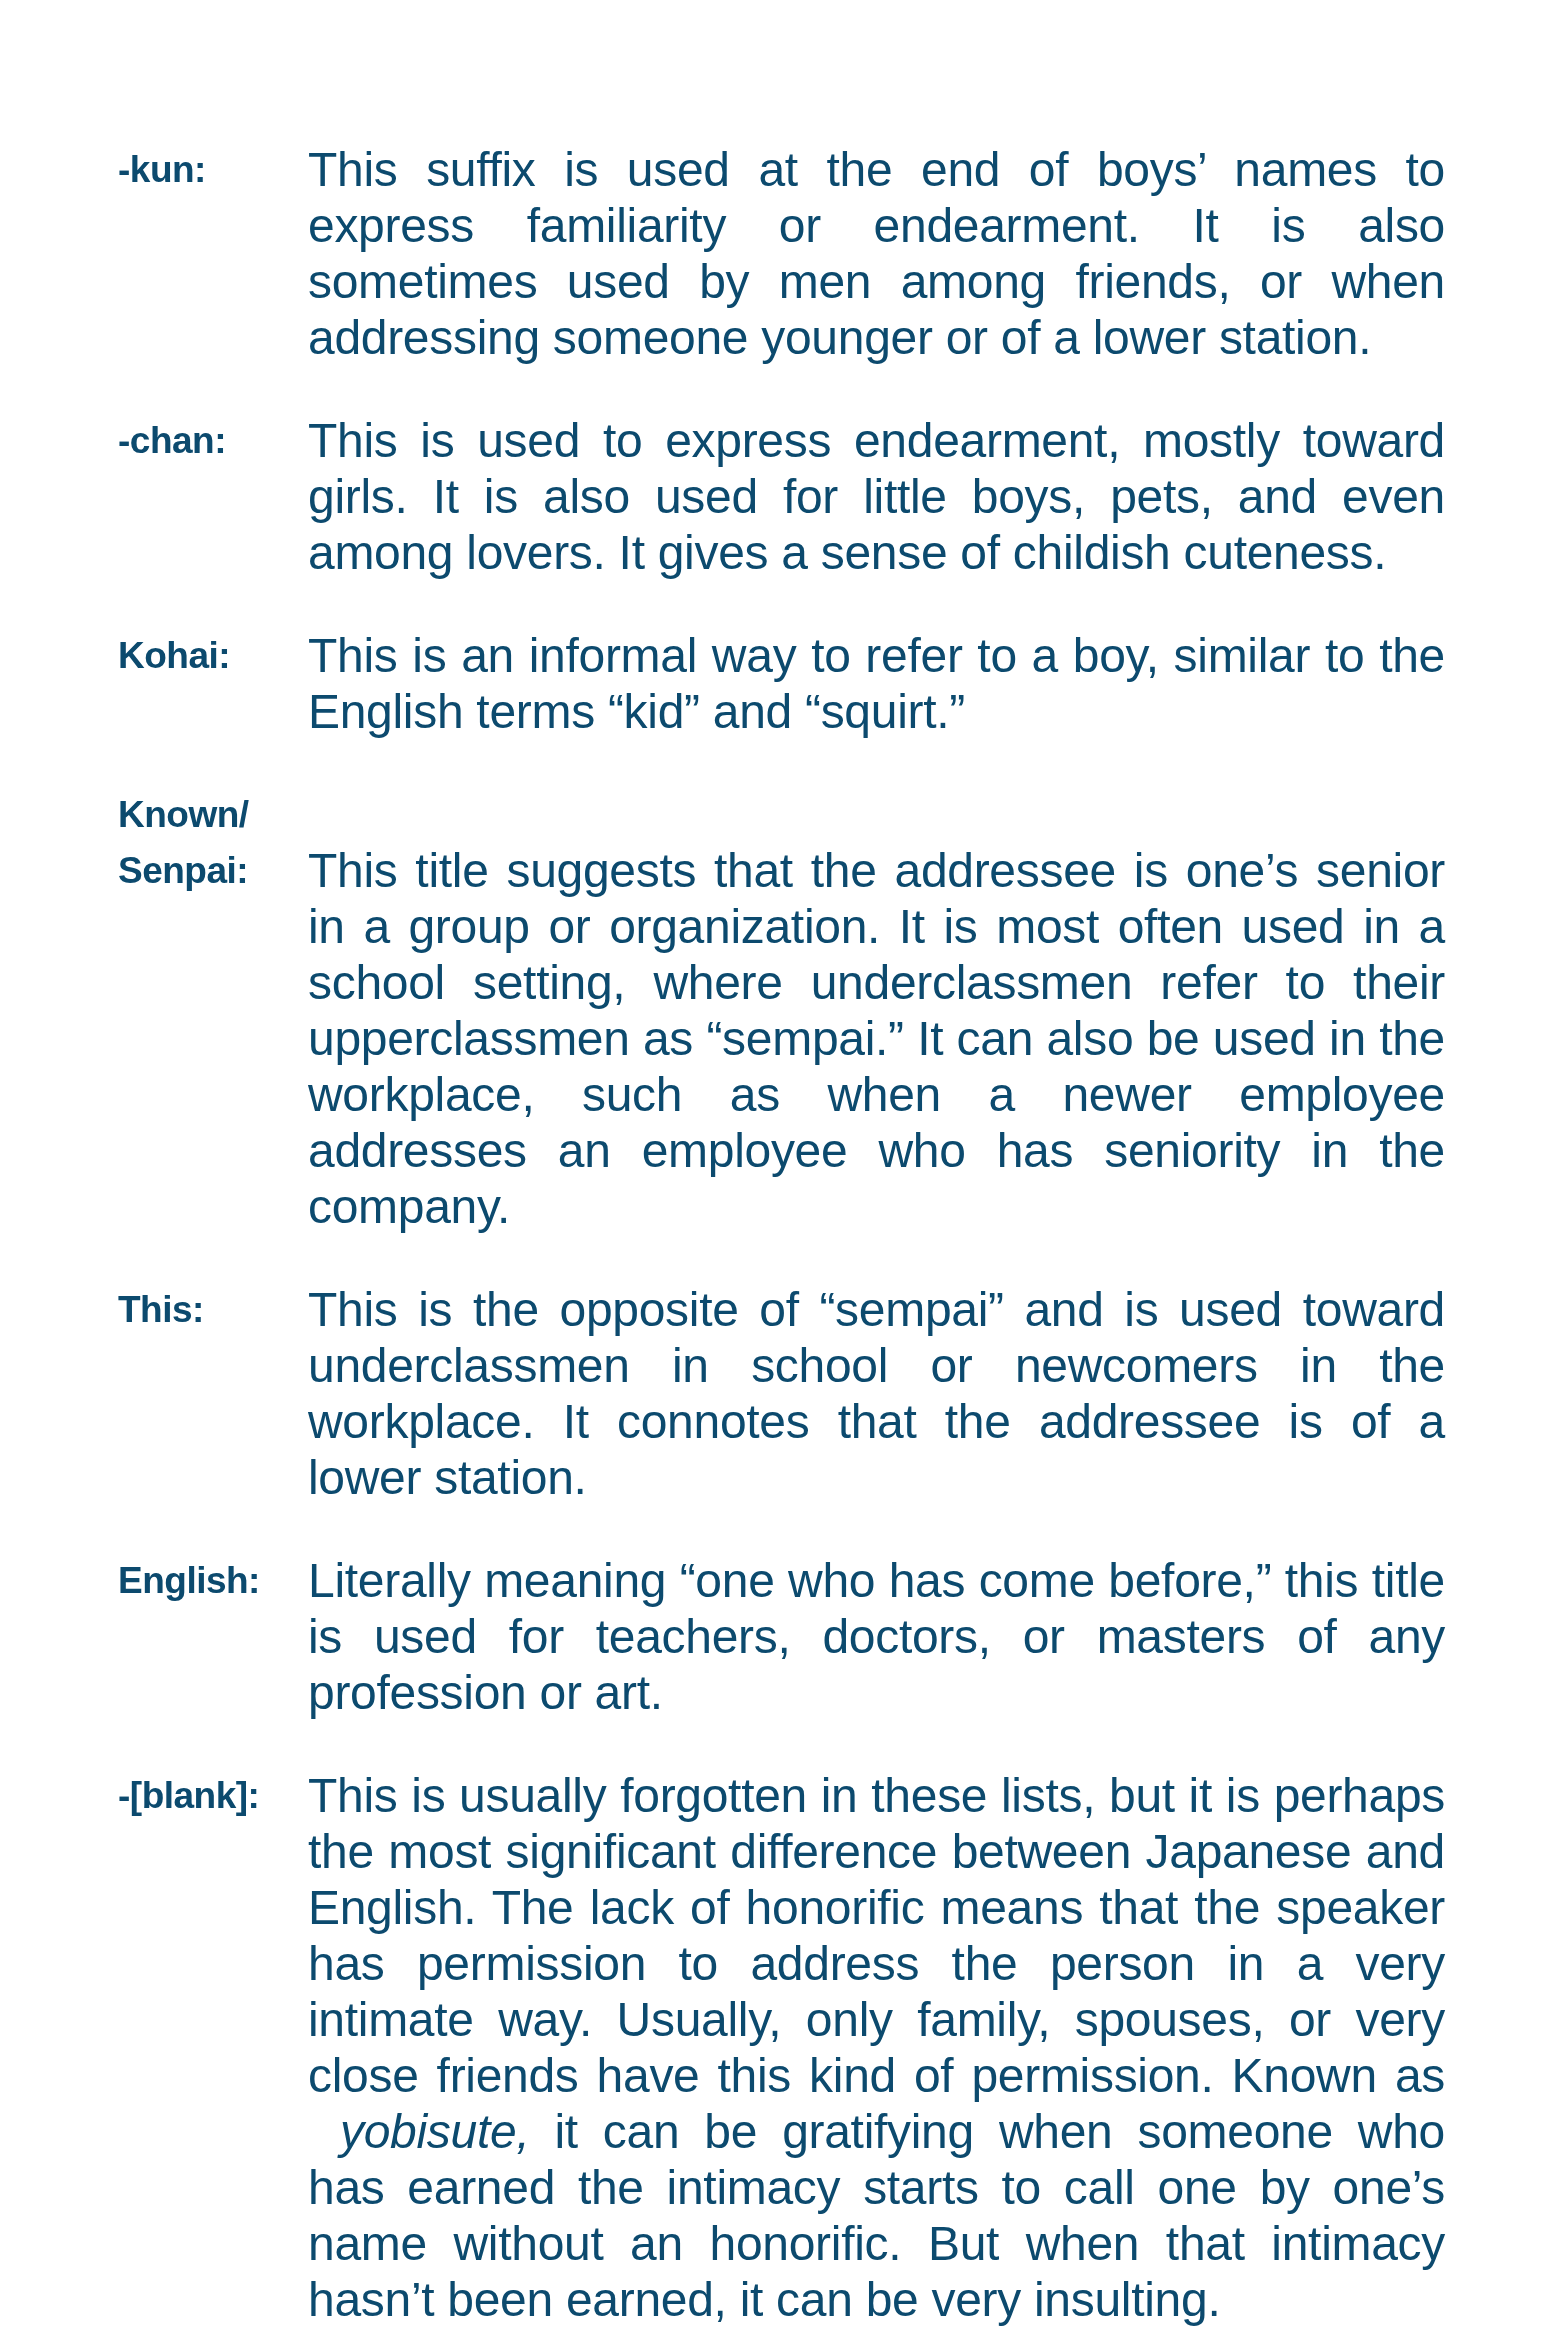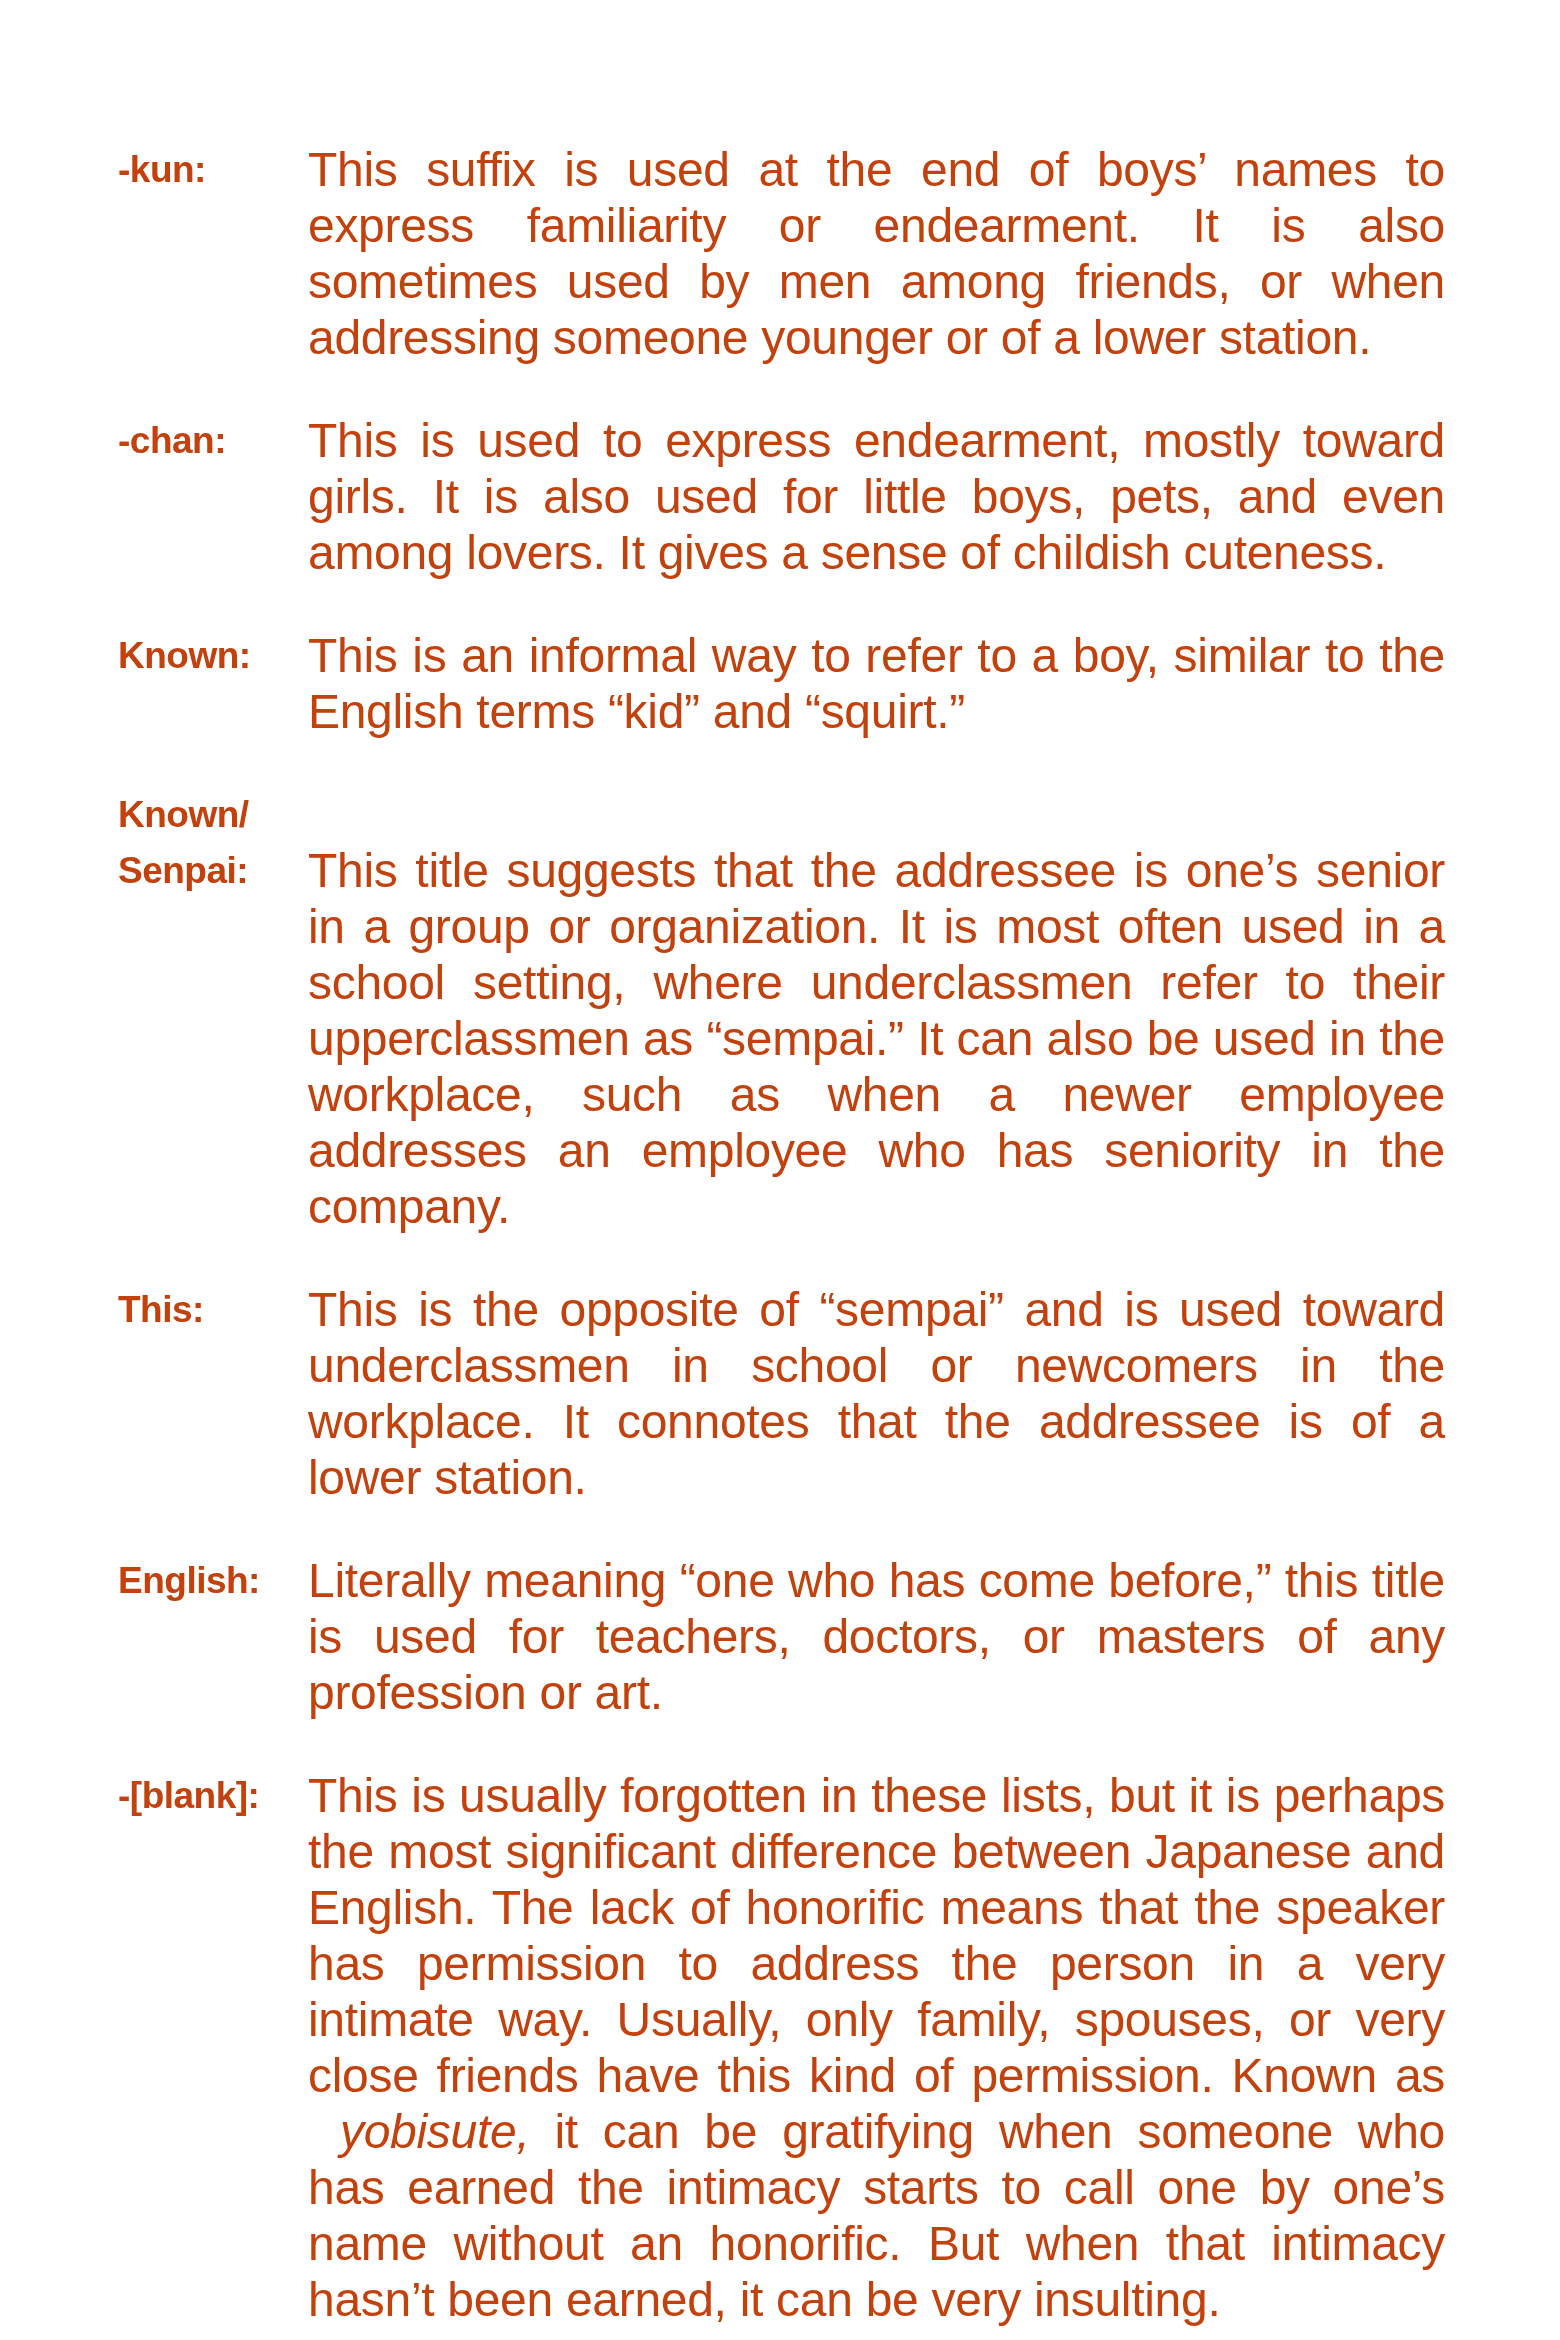--- a/index.html
+++ b/index.html
@@ -7,21 +7,21 @@
     padding: 0;
     background: #ffffff;
   }
   .page {
     position: relative;
     width: 1560px;
     height: 2341px;
     background: #ffffff;
     overflow: hidden;
     font-family: "Liberation Sans", "DejaVu Sans", sans-serif;
-    color: #c2410c;
+    color: #0c4a6e;
   }
   .glossary {
     padding: 142px 115px 0 118px;
   }
   .entry {
     display: grid;
     grid-template-columns: 190px 1fr;
     margin-bottom: 47px;
   }
   .term {
@@ -58,21 +58,21 @@
       <div class="term">-kun:</div>
       <p class="definition"><span>This suffix is used at the end of boys’ names to express familiarity or endearment. It is also sometimes used by men among friends, or when addressing someone younger or of a lower station.</span></p>
     </section>
 
     <section class="entry">
       <div class="term">-chan:</div>
       <p class="definition"><span>This is used to express endearment, mostly toward girls. It is also used for little boys, pets, and even among lovers. It gives a sense of childish cuteness.</span></p>
     </section>
 
     <section class="entry">
-      <div class="term">Known:</div>
+      <div class="term">Kohai:</div>
       <p class="definition"><span>This is an informal way to refer to a boy, similar to the English terms “kid” and “squirt.”</span></p>
     </section>
 
     <section class="entry def-offset">
       <div class="term">Known/
 Senpai:</div>
       <p class="definition"><span>This title suggests that the addressee is one’s senior in a group or organization. It is most often used in a school setting, where underclassmen refer to their upperclassmen as “sempai.” It can also be used in the workplace, such as when a newer employee addresses an employee who has seniority in the company.</span></p>
     </section>
 
     <section class="entry">

